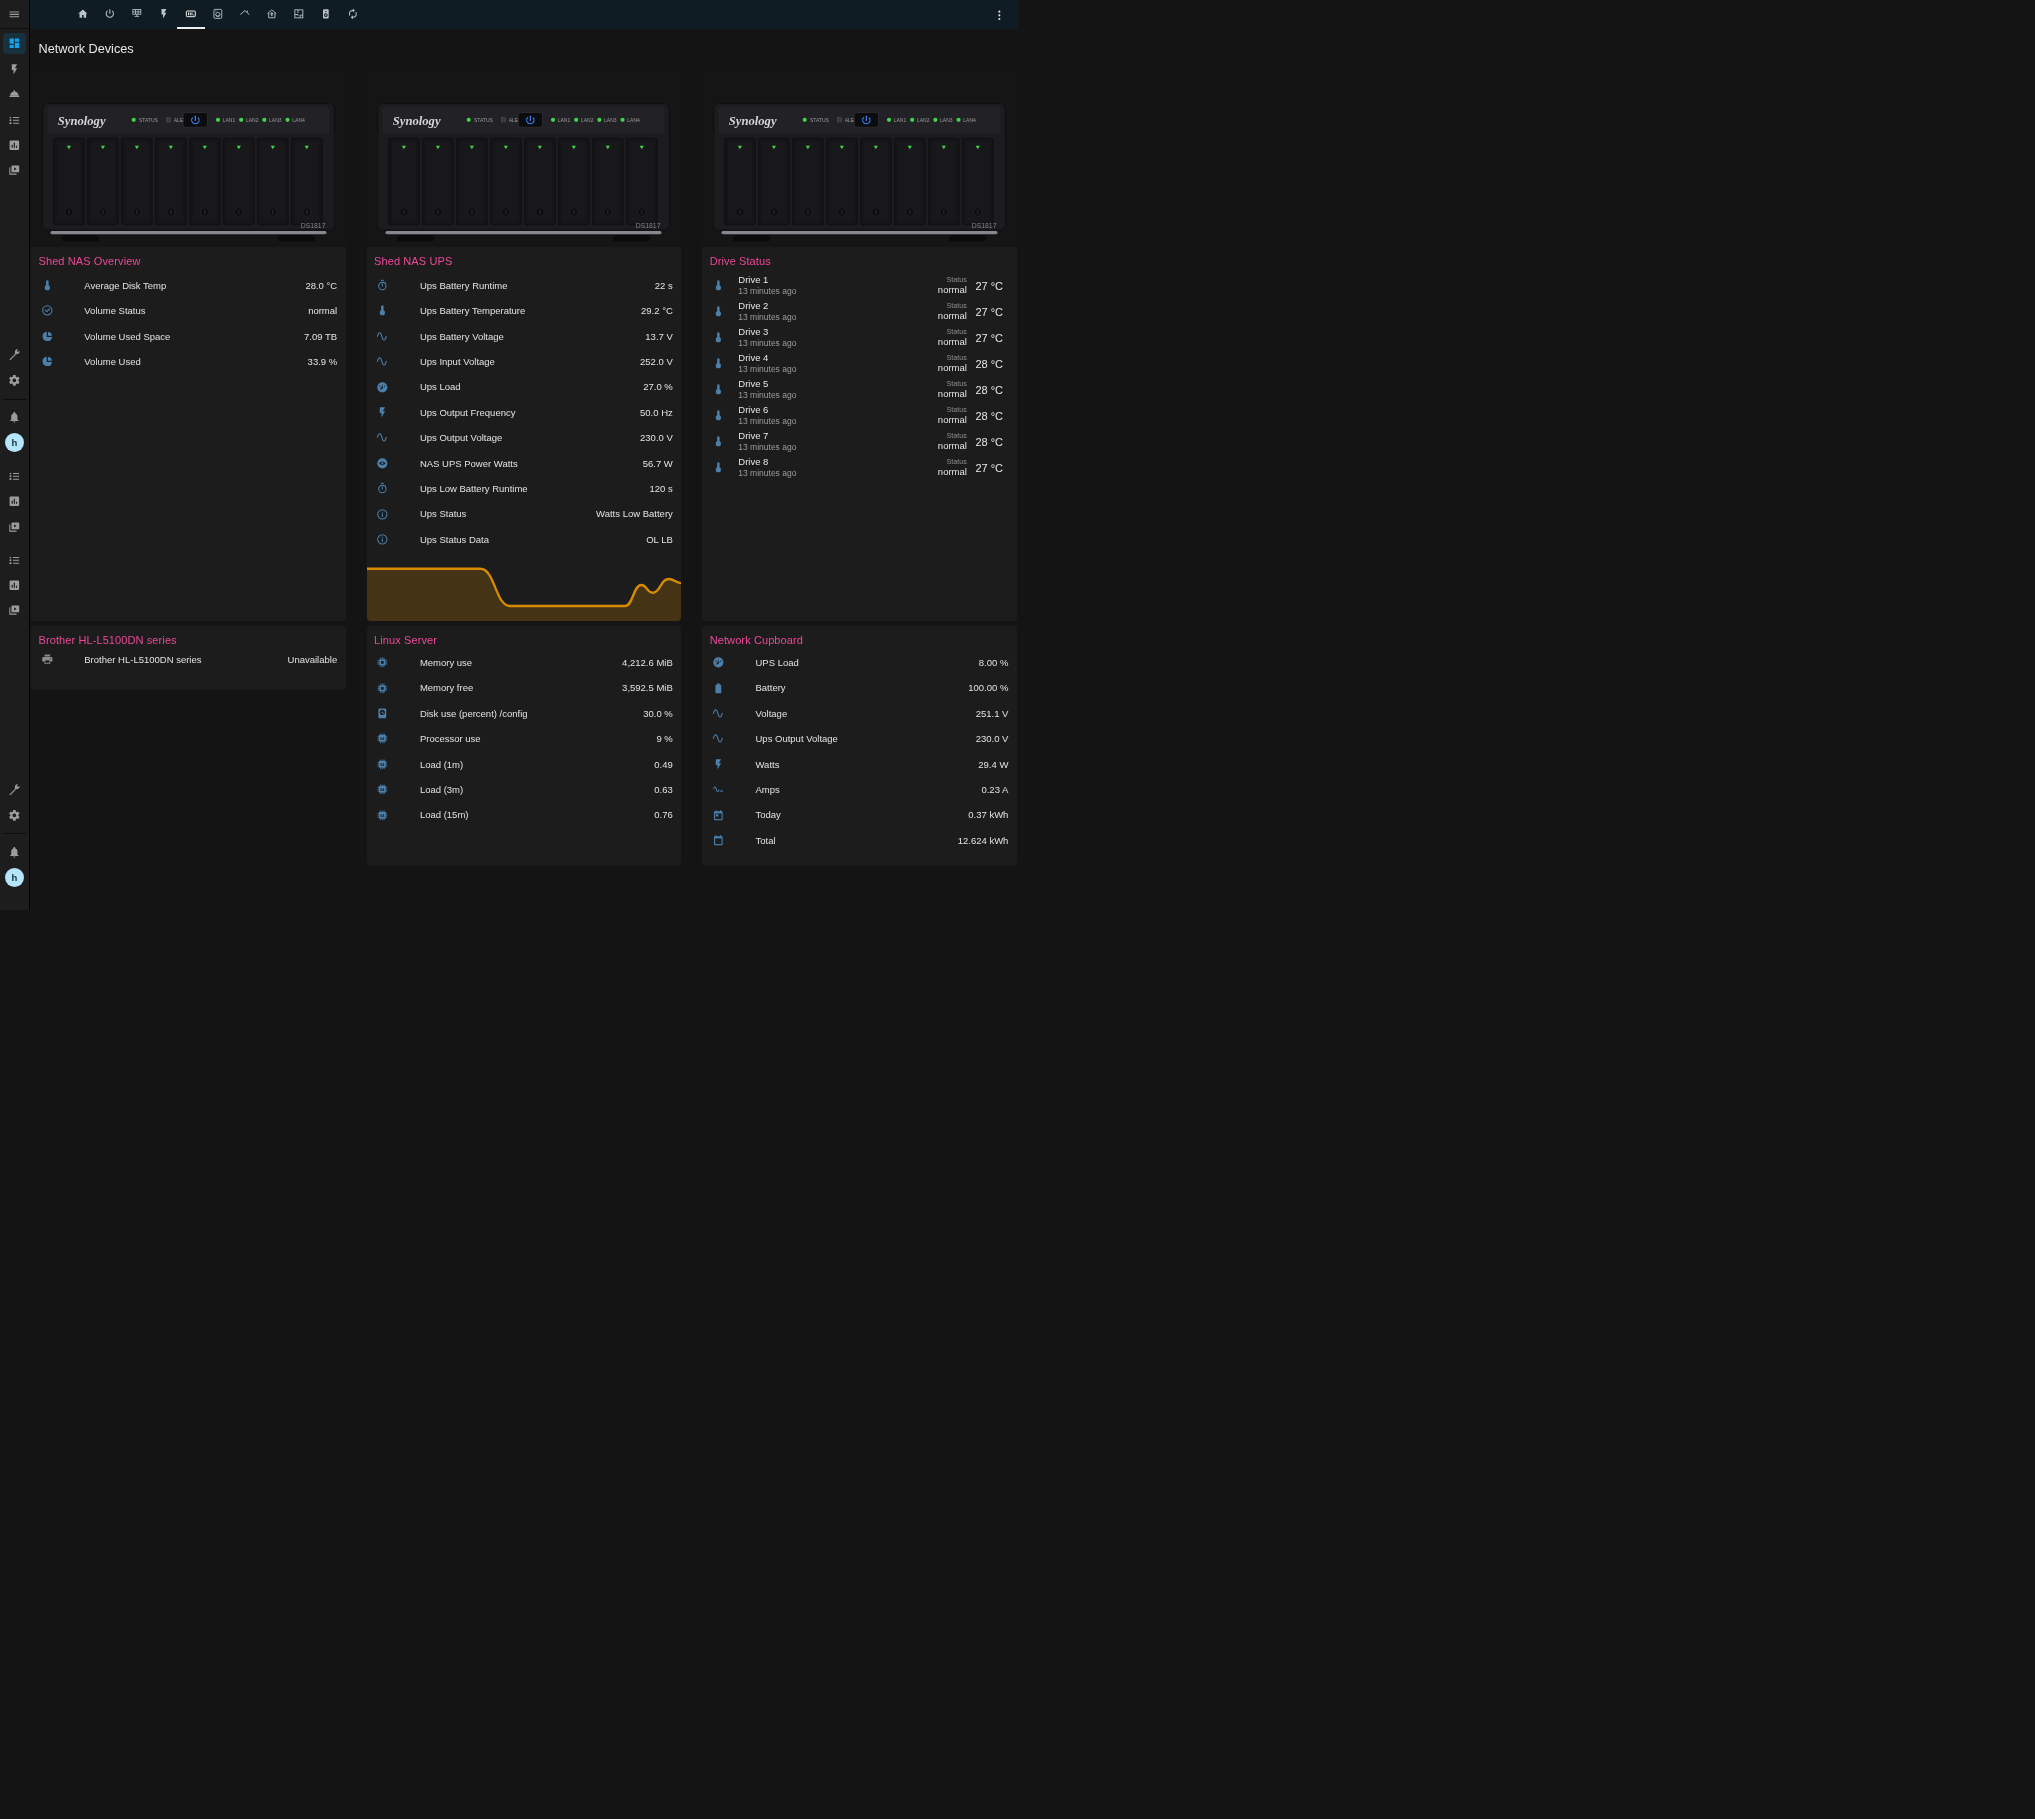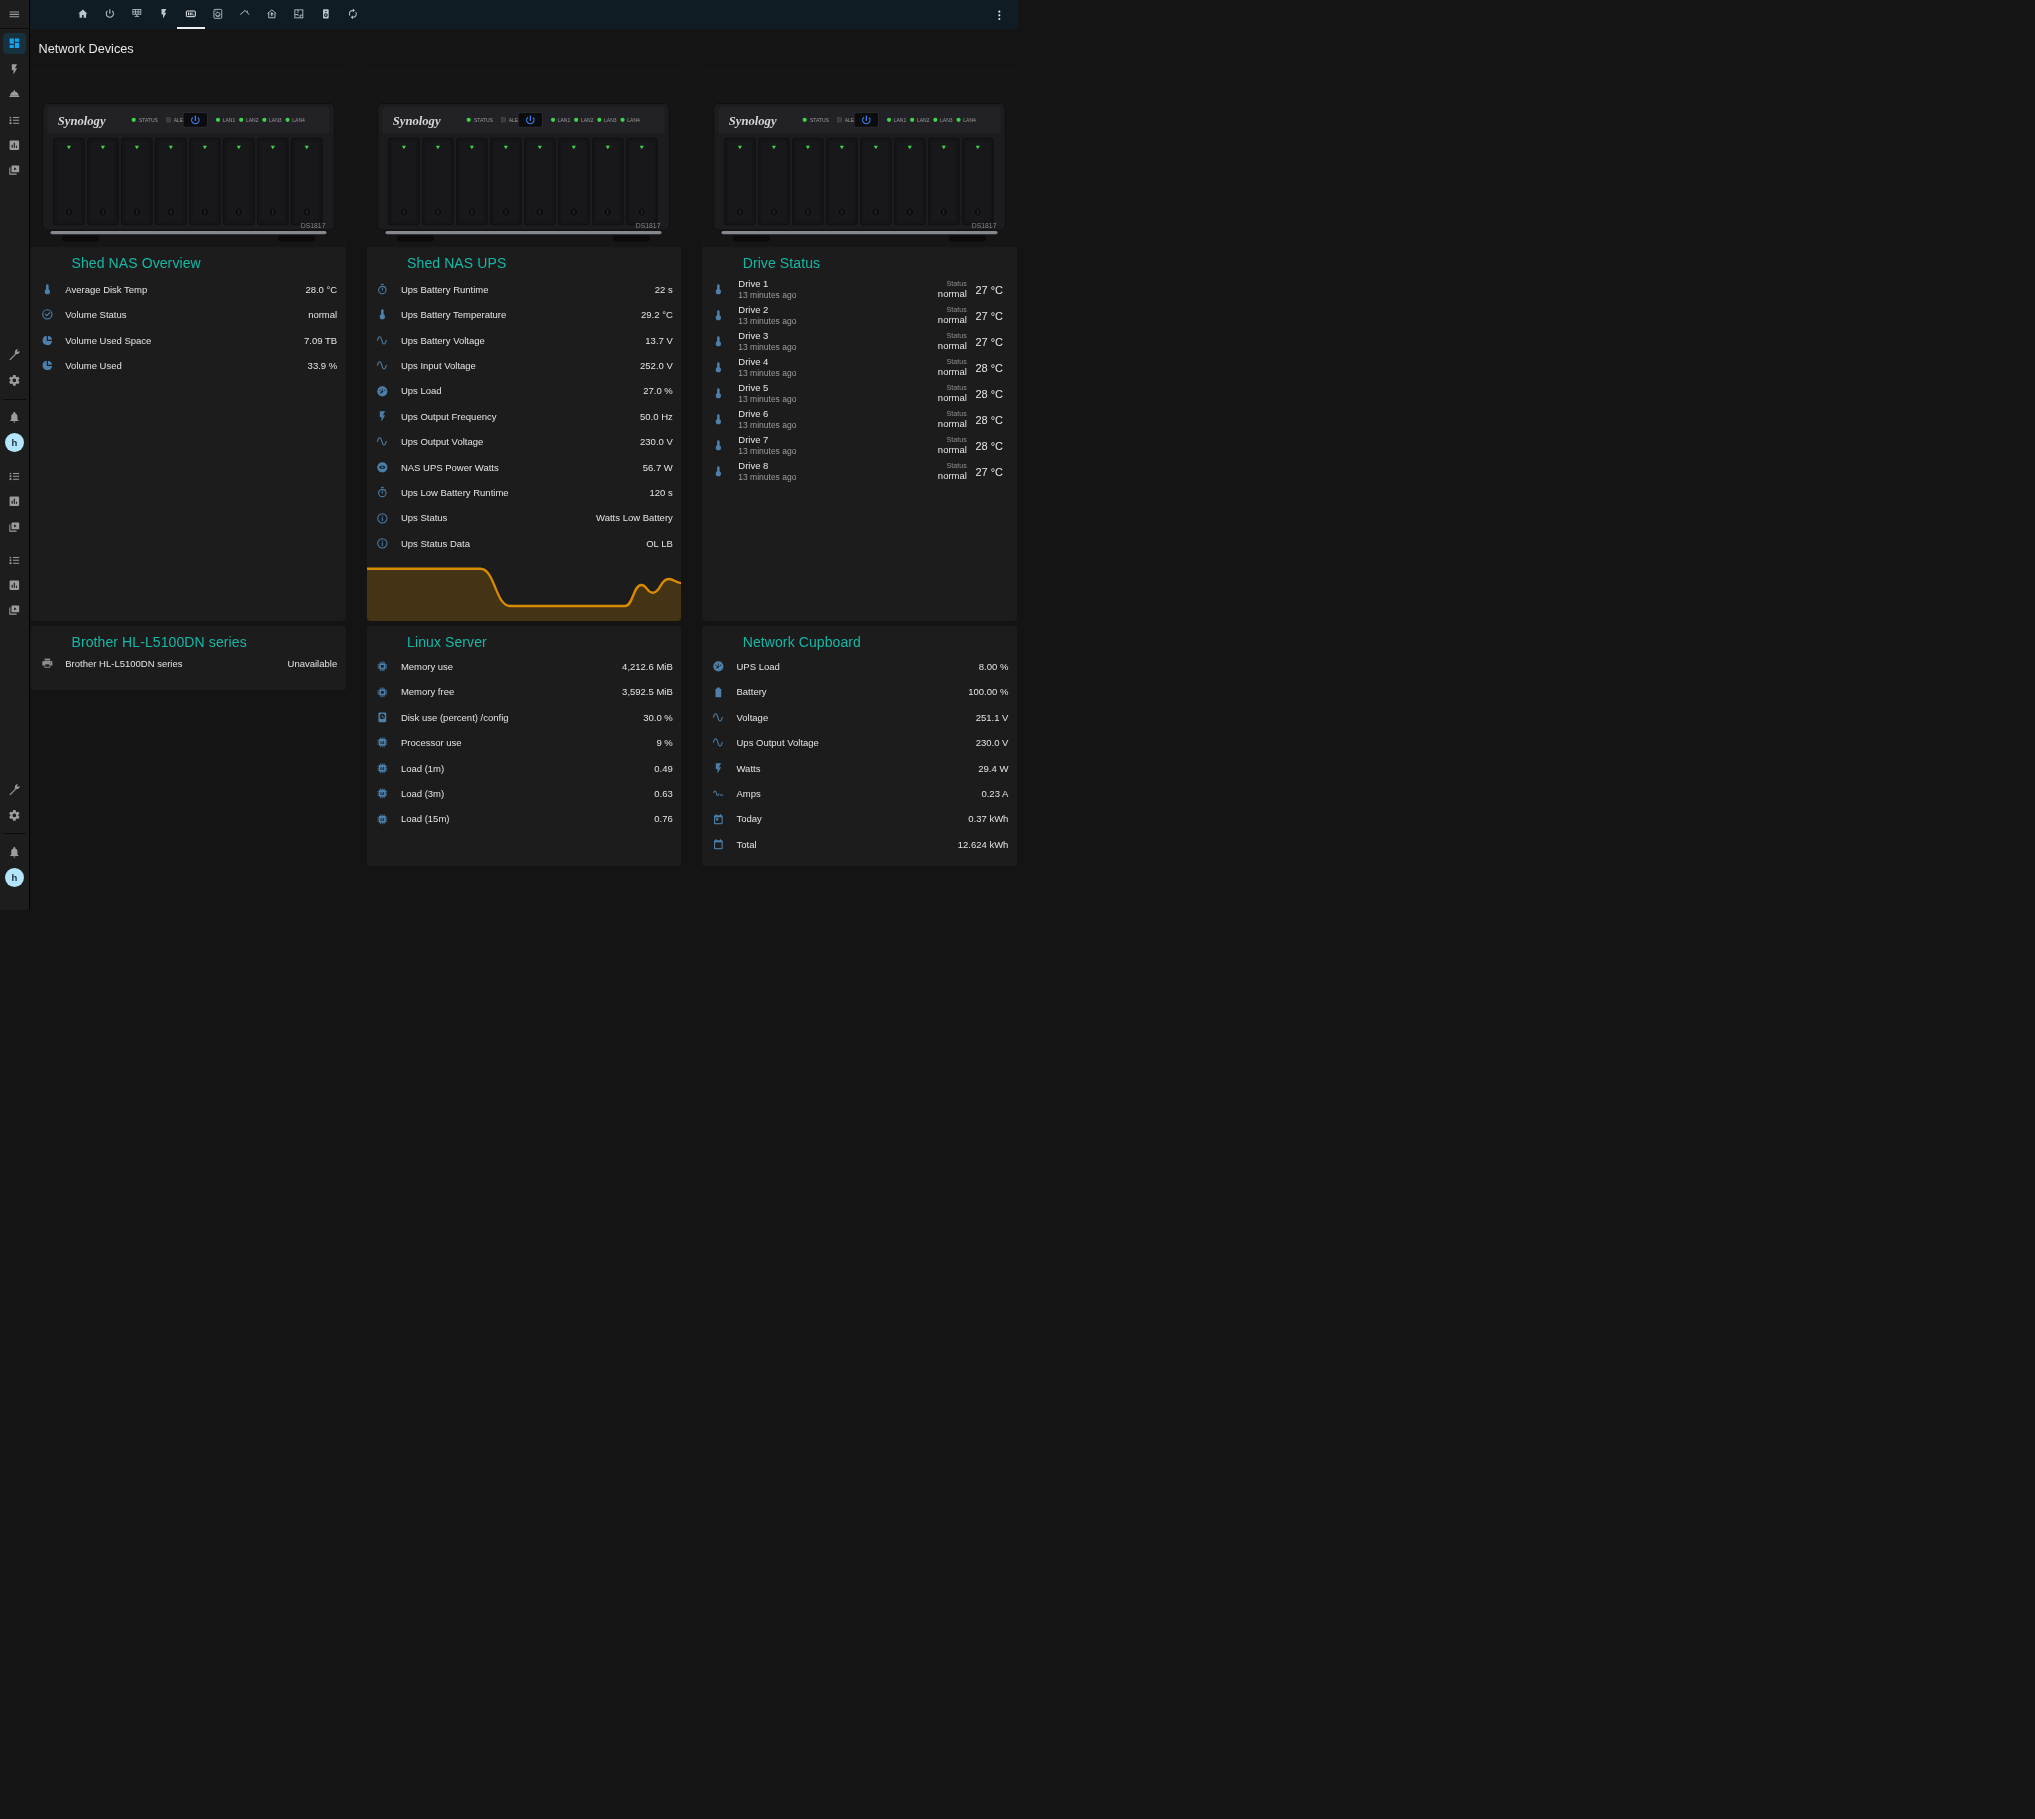--- a/index.html
+++ b/index.html
@@ -53,27 +53,27 @@
   .kebab svg { width:11.7px; height:11.7px; fill:currentColor; }
   
   .content { position:absolute; left:30px; top:29px; right:0; bottom:0; }
   .page-title { font-size:12.7px; font-weight:400; color:#e8e8e8; margin:13.3px 0 0 8.5px; line-height:15px; }
   .grid { display:grid; grid-template-columns:repeat(3,1fr); gap:21px; padding:0 1.1px; margin-top:10.6px; }
   .col { display:flex; flex-direction:column; gap:5.3px; min-width:0; }
   .card { background:#1c1c1c; border-radius:3.2px; position:relative; }
   .card.tall { height:553px; display:flex; flex-direction:column; overflow:hidden; }
   .nas-photo { height:179px; background:#151515; border-radius:3.2px 3.2px 0 0; display:flex; align-items:flex-end; justify-content:center; overflow:hidden; }
   .nas-svg { width:295px; height:144px; display:block; margin-bottom:3.2px; }
-  .card-title { font-size:14px; font-weight:400; color:#14b8a6; padding:8.5px 7.4px 1.1px 7.4px; letter-spacing:0.1px;margin-left:33px; }
+  .card-title { font-size:11px; font-weight:400; color:#ec4899; padding:8.5px 7.4px 1.1px 7.4px; letter-spacing:0.1px; }
   .rows { padding:4.2px 8.5px 0 9.5px; }
   .row { height:25.4px; display:flex; align-items:center; cursor:pointer; }
   .ricon { width:12.7px; height:12.7px; color:var(--row-icon); flex:none; }
   .ricon svg { width:12.7px; height:12.7px; fill:currentColor; }
   .ricon.muted { color:#8d8d8d; }
-  .rname { font-size:9.5px; color:#e2e2e2; margin-left:12px; flex:1; white-space:nowrap; overflow:hidden; }
+  .rname { font-size:9.5px; color:#e2e2e2; margin-left:31px; flex:1; white-space:nowrap; overflow:hidden; }
   .rvalue { font-size:9.5px; color:#e2e2e2; text-align:right; margin-left:5.3px; white-space:nowrap; }
   
   .drow { height:26px; display:flex; align-items:center; cursor:pointer; }
   .dtexts { margin-left:13.8px; flex:1; min-width:0; }
   .dname { font-size:9.5px; color:#e6e6e6; line-height:10.6px; }
   .dtime { font-size:8.5px; color:#9c9c9c; line-height:10px; margin-top:0.5px; }
   .dstatus { text-align:right; margin-right:8.5px; }
   .dstatus .slabel { font-size:7.2px; color:#8e8e8e; line-height:8px; }
   .dstatus .svalue { font-size:9.5px; color:#e4e4e4; line-height:11px; }
   .dtemp { font-size:11px; color:#e8e8e8; min-width:33px; text-align:left; }

